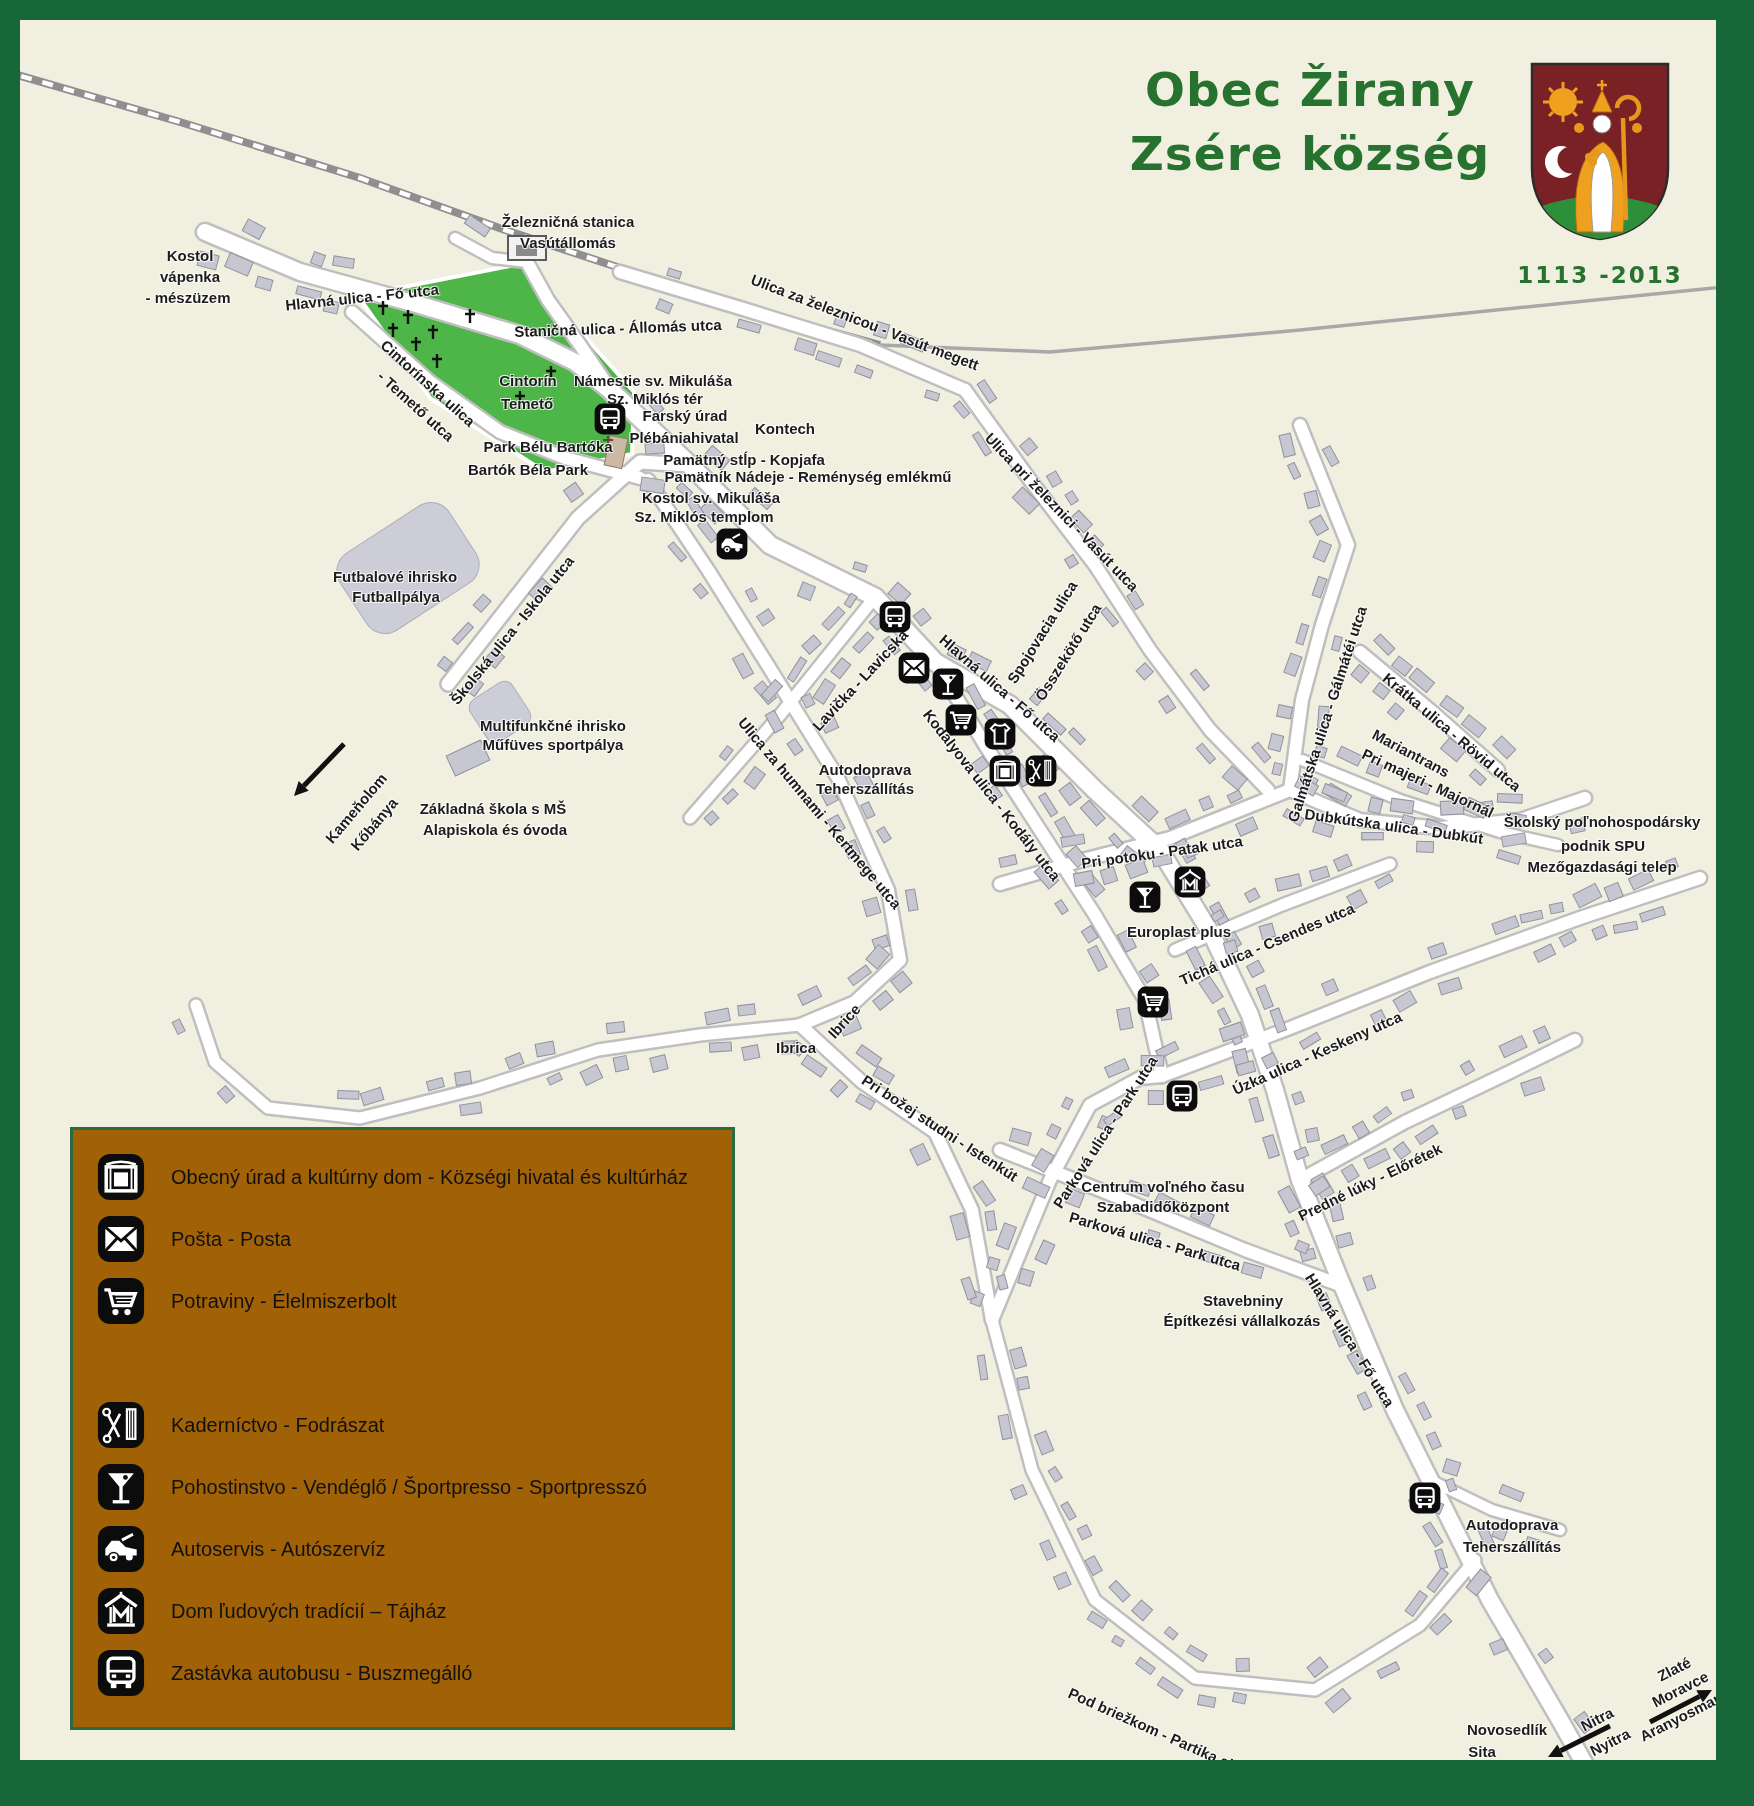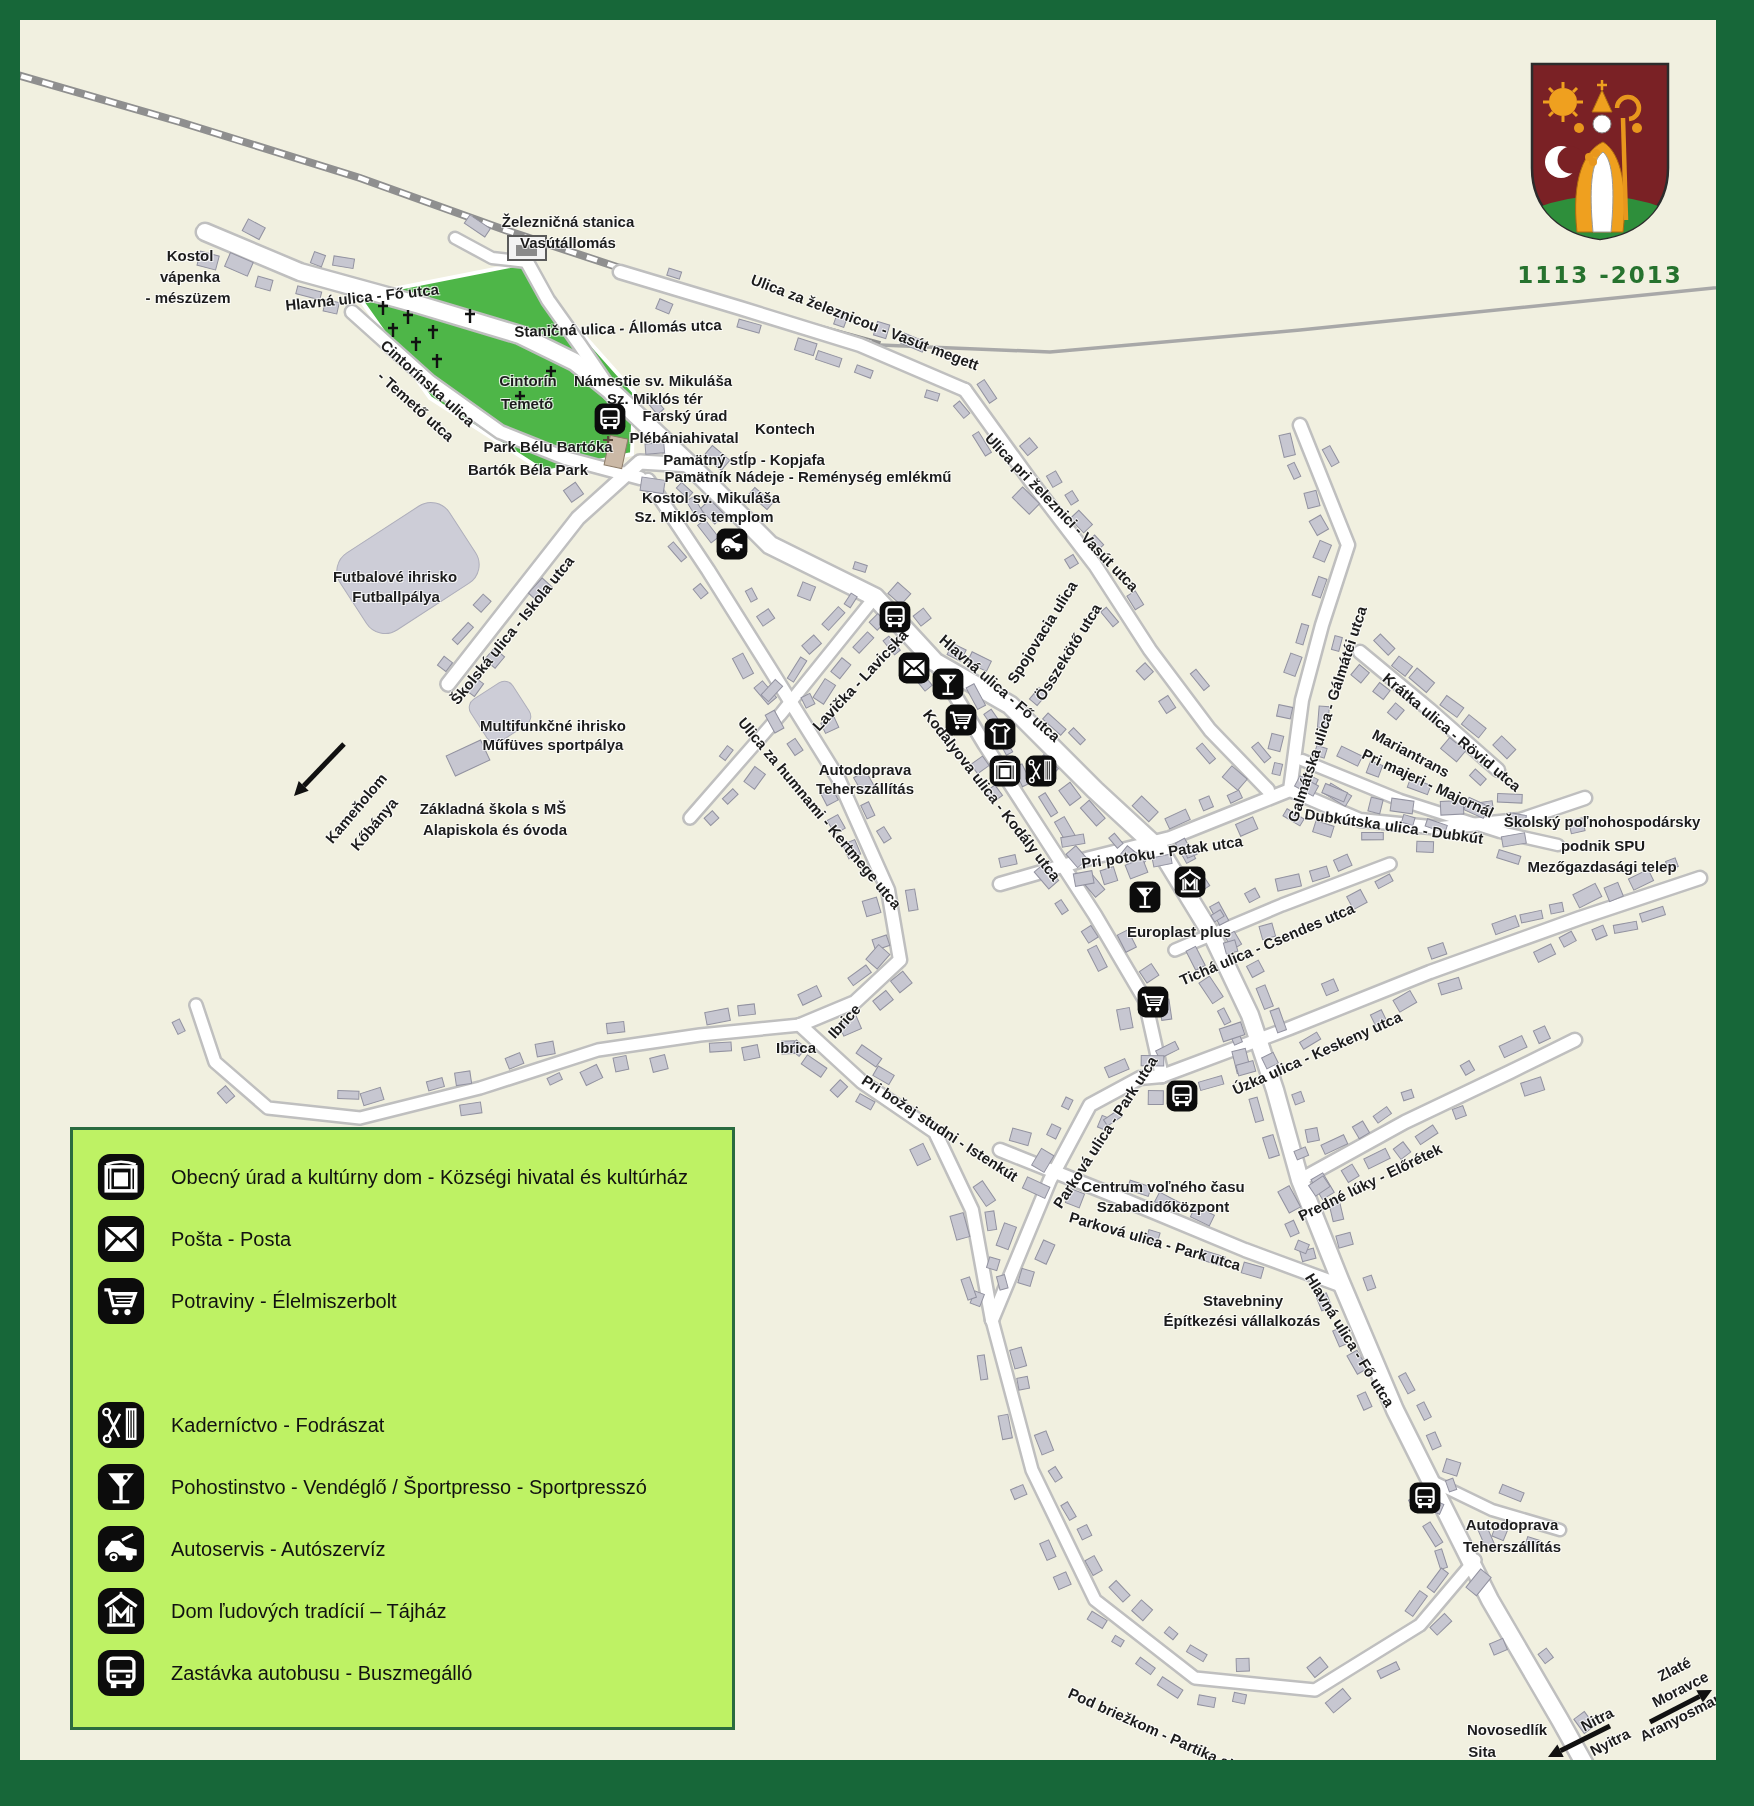--- a/index.html
+++ b/index.html
@@ -29,21 +29,21 @@
     font-family:"DejaVu Sans",sans-serif;font-weight:800;
   }
   #title-line1,#title-line2{font-size:47px;line-height:64px;letter-spacing:1px;}
   #coa{position:absolute;left:1486px;top:40px;width:188px;text-align:center;}
   #coa-years{
     margin-top:14px;color:#26722e;font-family:"DejaVu Sans",sans-serif;
     font-weight:800;font-size:23px;letter-spacing:2px;
   }
   #legend{
     position:absolute;left:50px;top:1107px;width:665px;height:603px;
-    background:#bef264;border:3px solid #2a6b3f;box-sizing:border-box;
+    background:#a16207;border:3px solid #2a6b3f;box-sizing:border-box;
   }
   .lrow{position:absolute;left:24px;height:50px;display:flex;align-items:center;}
   .licon{width:48px;height:48px;line-height:0;flex:0 0 48px;}
   .ltext{
     margin-left:26px;font:400 20px "Liberation Sans",sans-serif;color:#111;
     white-space:nowrap;
   }
 </style>
 </head>
 <body>
@@ -702,20 +702,24 @@
             <rect x="6" y="5" width="14" height="13" rx="2.5" fill="none" stroke="#fff" stroke-width="1.8"></rect>
             <line x1="6.5" y1="12" x2="19.5" y2="12" stroke="#fff" stroke-width="1.5"></line>
             <rect x="8" y="13.8" width="2.4" height="1.8" fill="#fff"></rect>
             <rect x="15.6" y="13.8" width="2.4" height="1.8" fill="#fff"></rect>
             <rect x="7.5" y="18.6" width="3" height="2.6" fill="#fff"></rect>
             <rect x="15.5" y="18.6" width="3" height="2.6" fill="#fff"></rect>
           </g>
         </svg></div>
     </div>
 
+  <div id="title-block">
+    <div id="title-line1">Obec Žirany</div>
+    <div id="title-line2">Zsére község</div>
+  </div>
 
   <div id="coa">
     <svg width="150" height="184" viewBox="0 0 150 184">
       <defs>
           <clipPath id="shieldclip">
             <path d="M7,4 H143 V108 C143,150 113,174 75,179 C37,174 7,150 7,108 Z"></path>
           </clipPath>
         </defs>
       <path d="M7,4 H143 V108 C143,150 113,174 75,179 C37,174 7,150 7,108 Z" fill="#7a2125" stroke="#2c2c2c" stroke-width="2.5"></path>
       <g clip-path="url(#shieldclip)">

